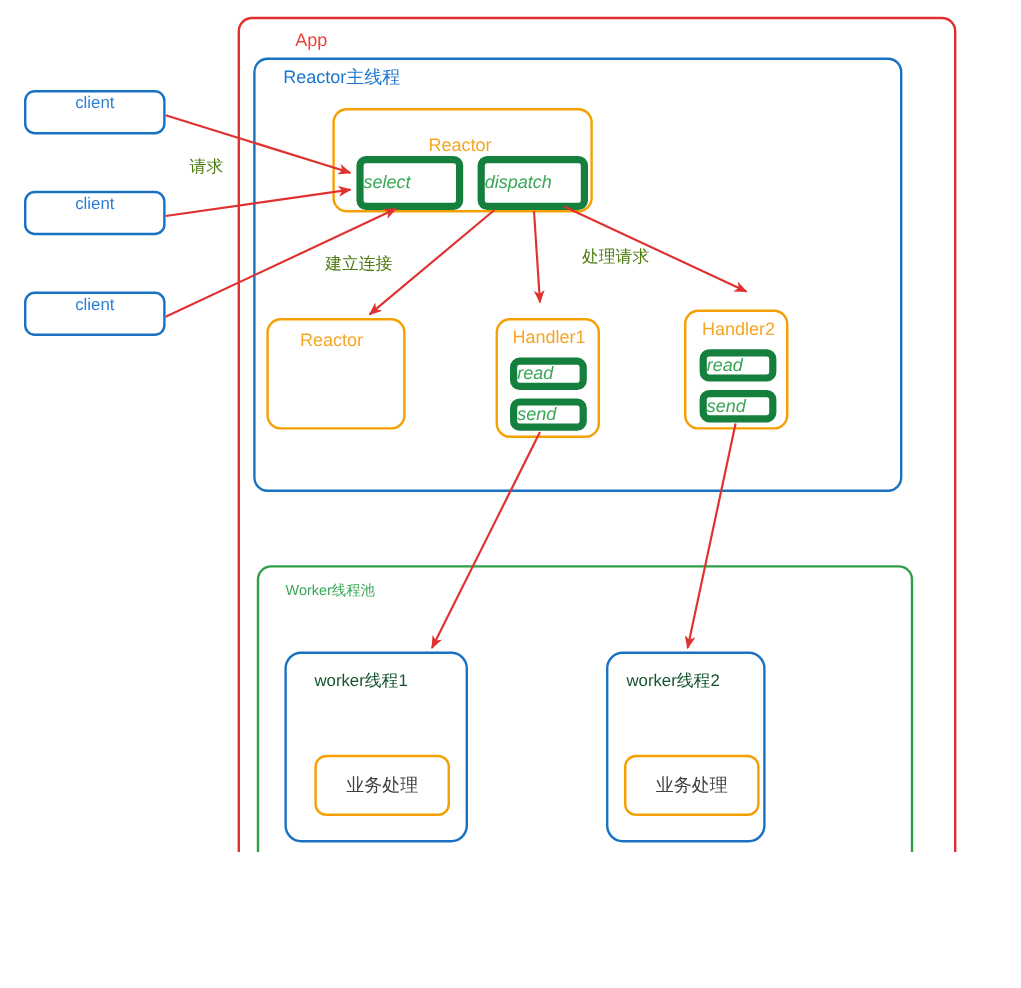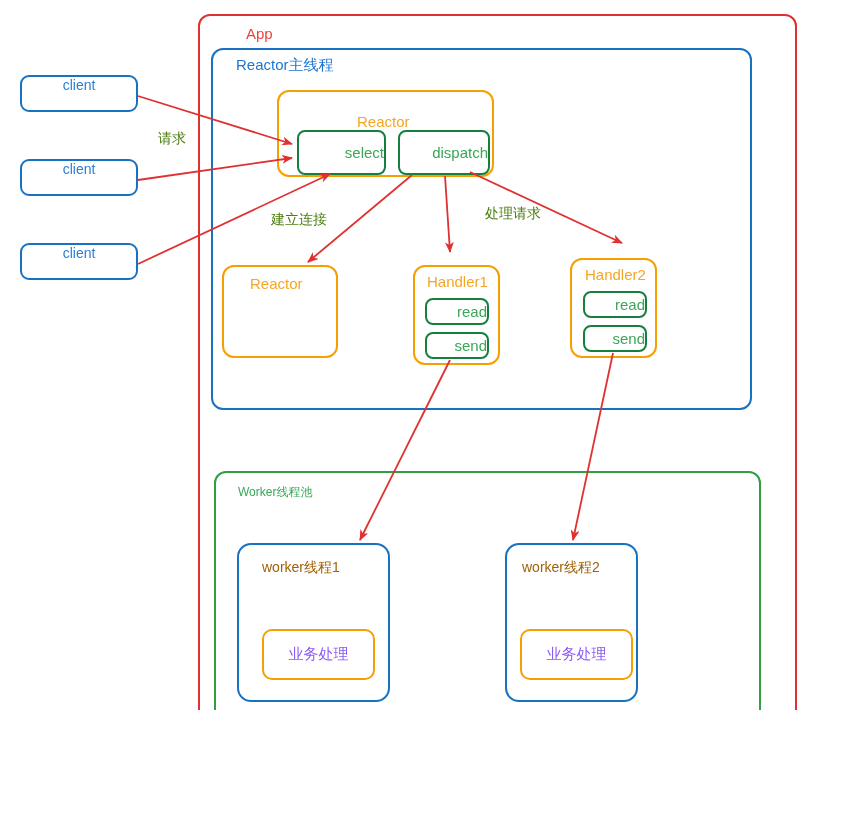--- a/index.html
+++ b/index.html
@@ -53,25 +53,26 @@
     border: 2px solid #f59f00;
     border-radius: 12px;
   }
   .orange-title {
     color: #f5a623;
     font-size: 15px;
   }
 
   
   .green-box {
-    border: 2px solid #15803d;
+    border: 6px solid #15803d;
     border-radius: 8px;
     display: flex;
     align-items: center;
-    justify-content: flex-end;
+    justify-content: flex-start;
+    font-style: italic;
   }
   .green-text {
     color: #3aa757;
     font-size: 15px;
   }
 
   
   .client-box {
     border: 2px solid #1971c2;
     border-radius: 9px;
@@ -93,34 +94,34 @@
     color: #3aa757;
     font-size: 12px;
   }
 
   
   .worker-box {
     border: 2px solid #1971c2;
     border-radius: 14px;
   }
   .worker-title {
-    color: #a16207;
+    color: #14532d;
     font-size: 14px;
   }
 
   
   .biz-box {
     border: 2px solid #f59f00;
     border-radius: 10px;
     display: flex;
     align-items: center;
     justify-content: center;
   }
   .biz-text {
-    color: #8b5cf6;
+    color: #404040;
     font-size: 15px;
   }
 
   
   .edge-label {
     color: #4d7c0f;
     font-size: 14px;
   }
 
   

